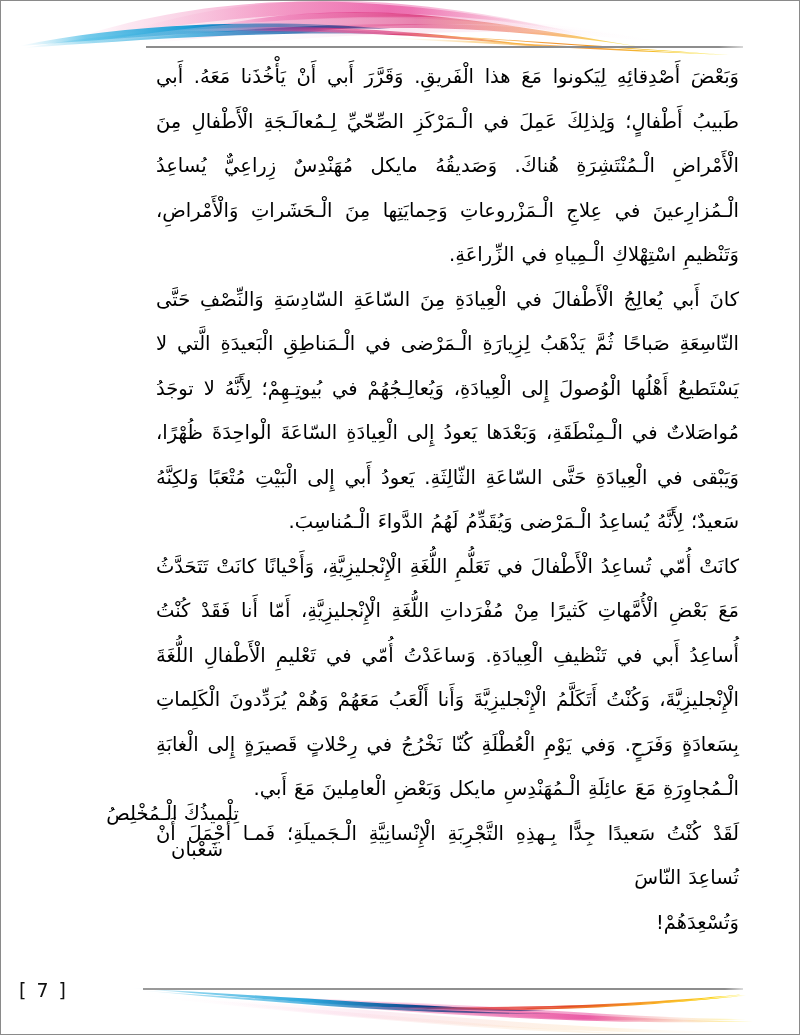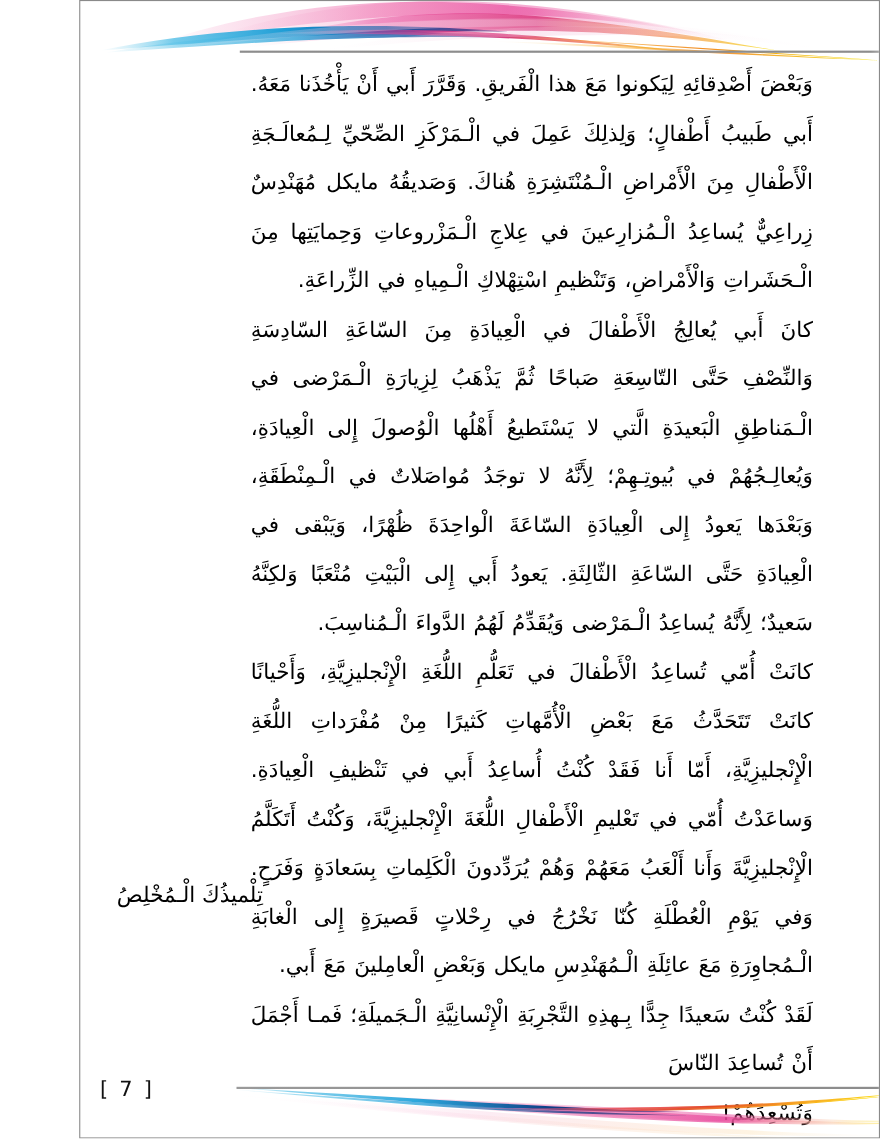--- a/index.html
+++ b/index.html
@@ -6,21 +6,21 @@
   html, body {
     margin: 0;
     padding: 0;
     background: #ffffff;
   }
   body {
     font-family: "DejaVu Sans", "Liberation Sans", sans-serif;
   }
   .page {
     position: relative;
-    width: 728px;
+    width: 800px;
     height: 1035px;
     background: #ffffff;
     box-sizing: border-box;
     border: 1px solid #8a8a8a;
     overflow: hidden;
   }
 
   
   .header-band {
     position: absolute;
@@ -180,20 +180,21 @@
 
     <p class="para">كانَتْ أُمّي تُساعِدُ الْأَطْفالَ في تَعَلُّمِ اللُّغَةِ الْإِنْجليزِيَّةِ، وَأَحْيانًا كانَتْ تَتَحَدَّثُ مَعَ بَعْضِ الْأُمَّهاتِ كَثيرًا مِنْ مُفْرَداتِ اللُّغَةِ الْإِنْجليزِيَّةِ، أَمّا أَنا فَقَدْ كُنْتُ أُساعِدُ أَبي في تَنْظيفِ الْعِيادَةِ. وَساعَدْتُ أُمّي في تَعْليمِ الْأَطْفالِ اللُّغَةَ الْإِنْجليزِيَّةَ، وَكُنْتُ أَتَكَلَّمُ الْإِنْجليزِيَّةَ وَأَنا أَلْعَبُ مَعَهُمْ وَهُمْ يُرَدِّدونَ الْكَلِماتِ بِسَعادَةٍ وَفَرَحٍ. وَفي يَوْمِ الْعُطْلَةِ كُنّا نَخْرُجُ في رِحْلاتٍ قَصيرَةٍ إِلى الْغابَةِ الْـمُجاوِرَةِ مَعَ عائِلَةِ الْـمُهَنْدِسِ مايكل وَبَعْضِ الْعامِلينَ مَعَ أَبي.</p>
 
     <p class="para">لَقَدْ كُنْتُ سَعيدًا جِدًّا بِـهذِهِ التَّجْرِبَةِ الْإِنْسانِيَّةِ الْـجَميلَةِ؛ فَمـا أَجْمَلَ أَنْ تُساعِدَ النّاسَ</p>
     <p class="para para-tail">وَتُسْعِدَهُمْ!</p>
 
   </div>
 
   <div class="signature">
     <div class="sig-line">تِلْميذُكَ الْـمُخْلِصُ</div>
+    <div class="sig-line name">شَعْبان</div>
   </div>
 
   <div class="footer-band">
     <svg width="800" height="70" viewBox="0 0 800 70">
       <defs>
         <linearGradient id="fgBlue" x1="0" y1="0" x2="1" y2="0">
           <stop offset="0%" stop-color="#bfe7f6" stop-opacity="0"></stop>
           <stop offset="15%" stop-color="#6ec9ea" stop-opacity="0.8"></stop>
           <stop offset="42%" stop-color="#2fa9dd" stop-opacity="1"></stop>
           <stop offset="72%" stop-color="#0c3f86" stop-opacity="1"></stop>

